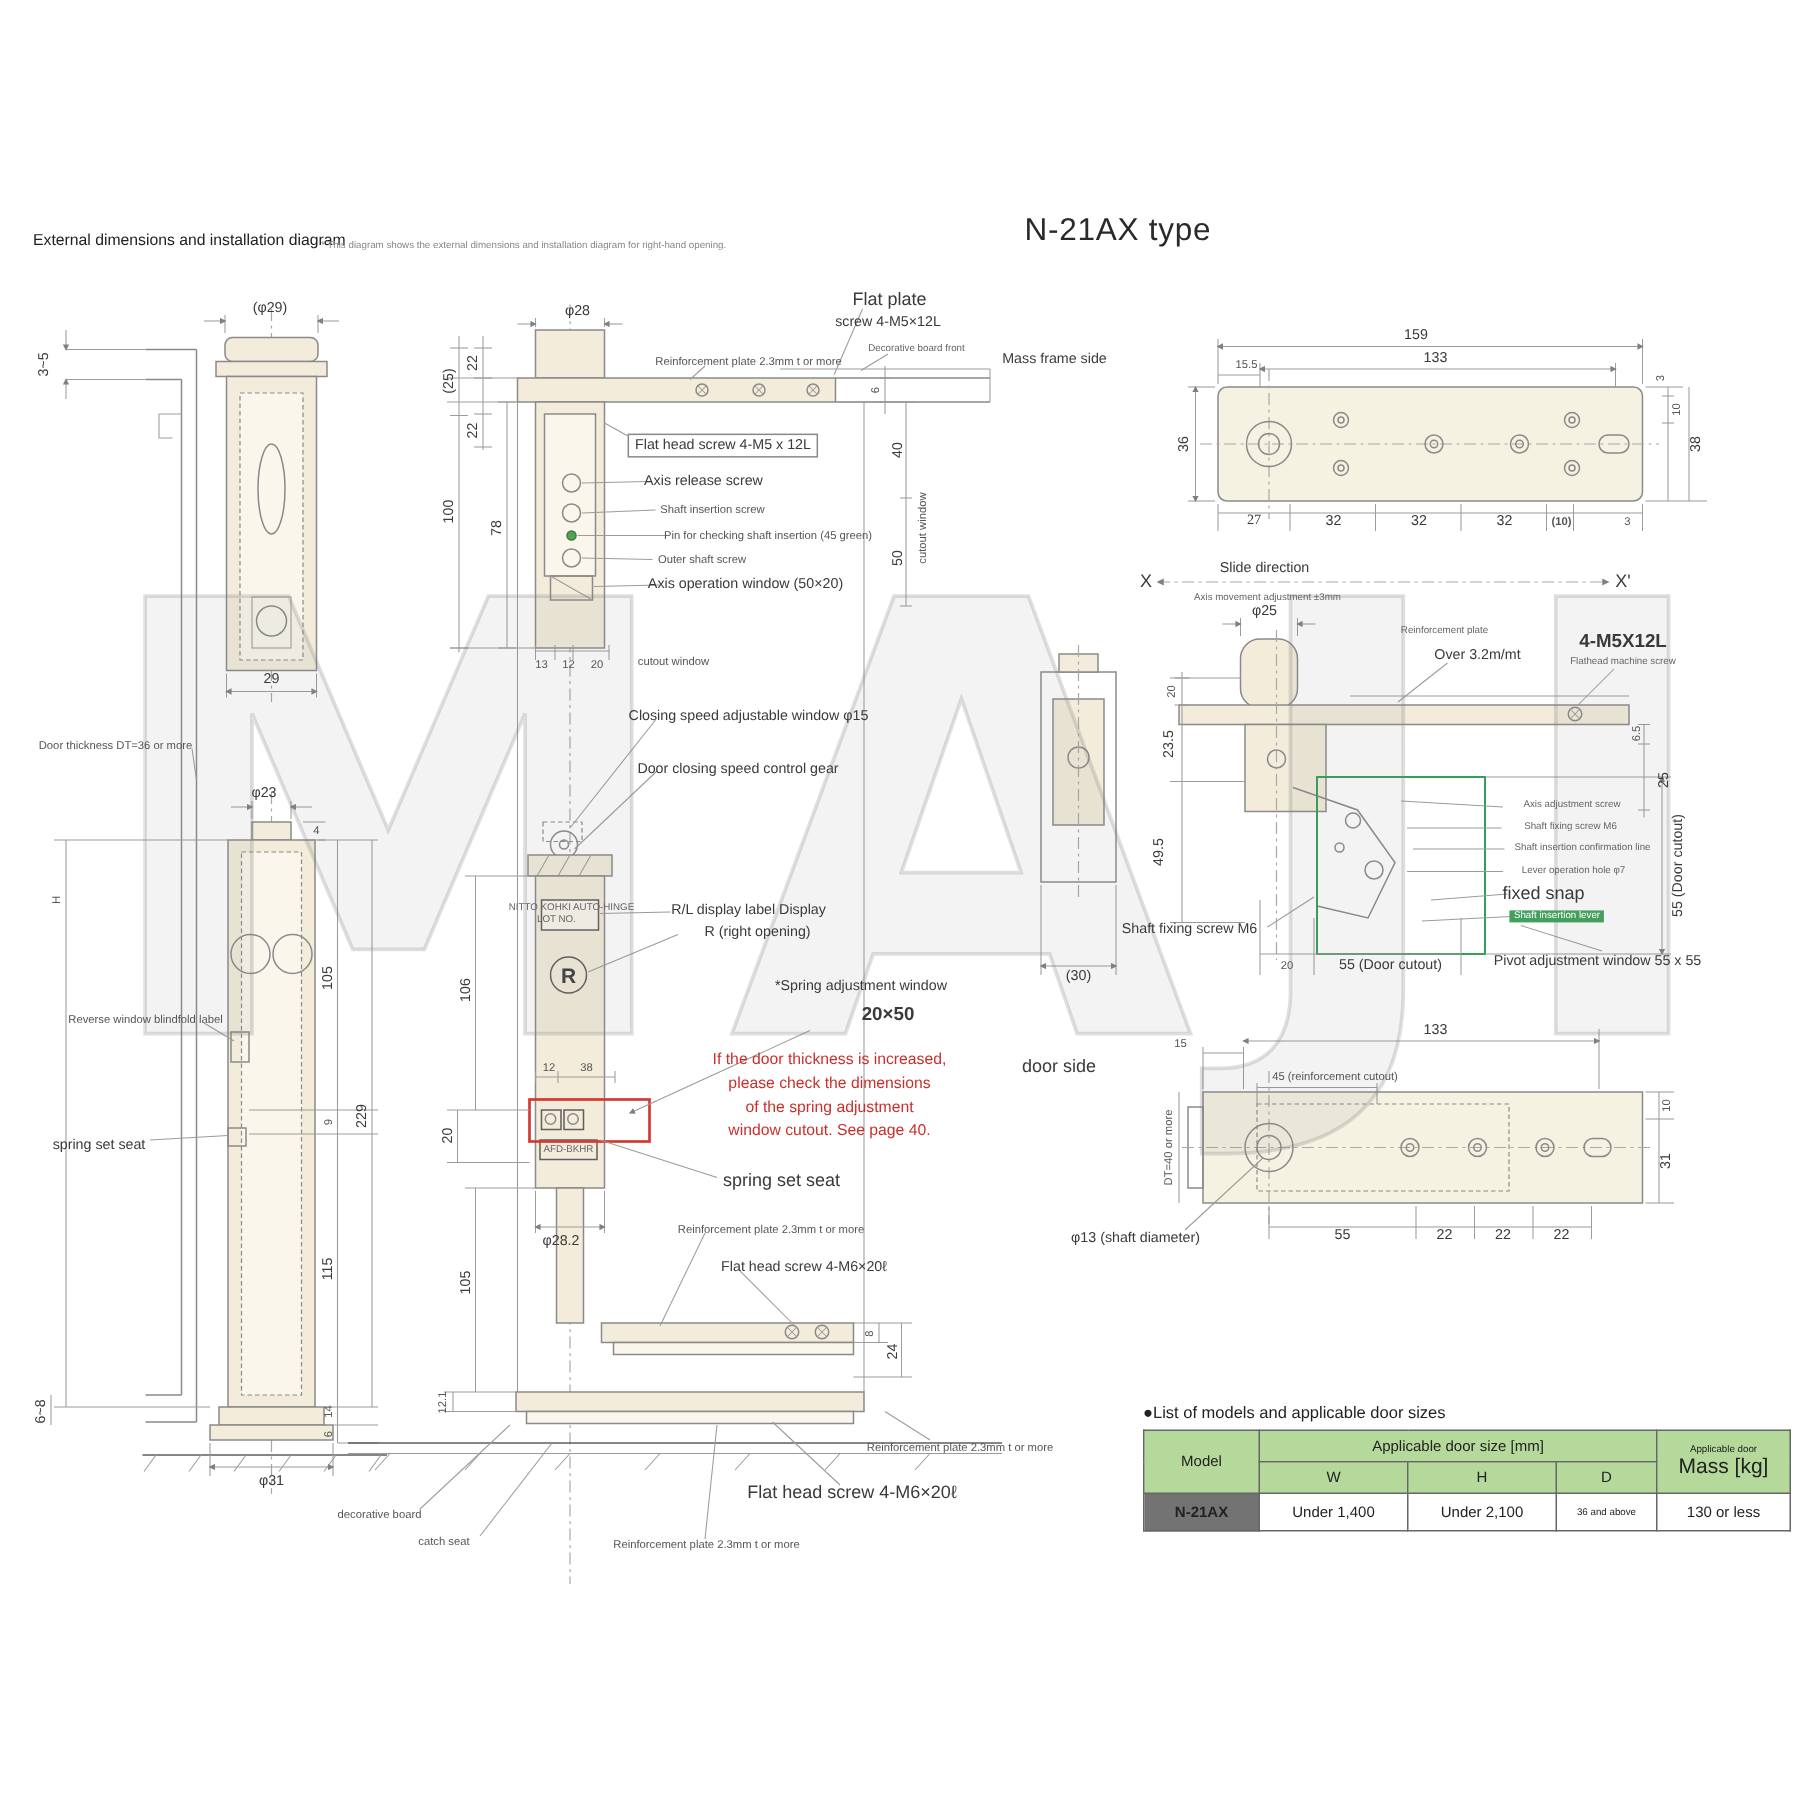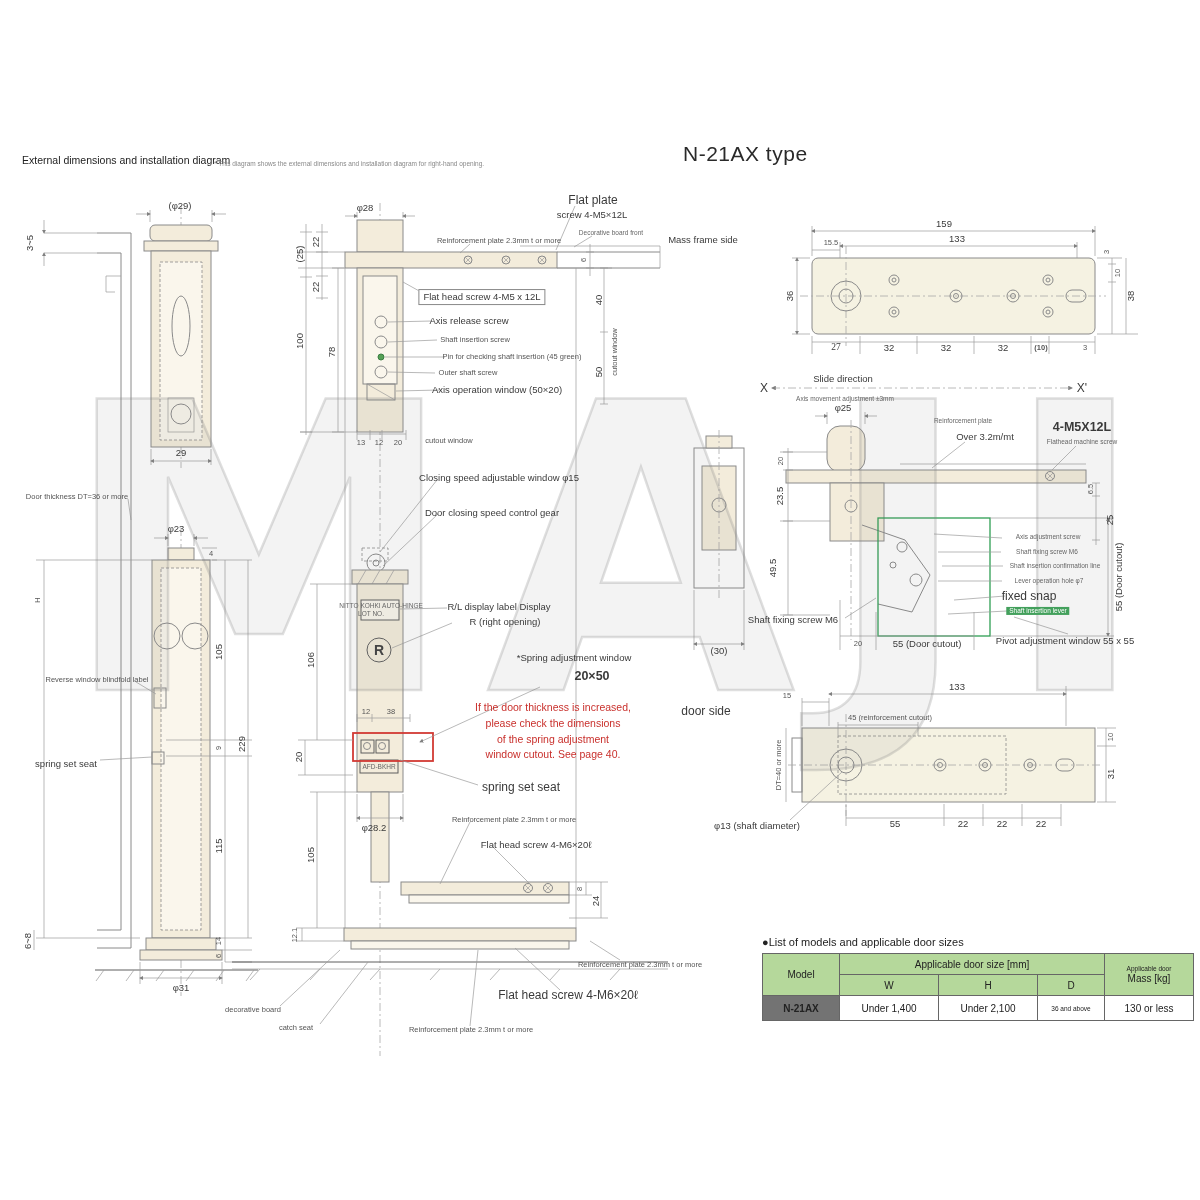--- a/index.html
+++ b/index.html
@@ -44,21 +44,21 @@
   .table-wrap{position:absolute;left:762px;top:936px;z-index:3;}
   .table-caption{font-size:11px;color:#222;margin-bottom:5px;}
   table.models{border-collapse:collapse;}
   table.models th,table.models td{border:1px solid #666;font-size:10px;text-align:center;
       padding:2px 4px;color:#222;background:#fff;font-weight:normal;}
   table.models th{background:#b5d89b;}
   table.models td.model{background:#737373;font-weight:bold;margin-left:36px;}
   table.models .cw{width:90px;} .ch{width:90px;} .cd{width:58px;} .cm{width:80px;} .cmod{width:68px;}
   table.models .masshead{line-height:1.1;}
   table.models .masshead .l1{display:block;font-size:6.5px;}
-  table.models .masshead .l2{display:block;font-size:10px;}
+  table.models .masshead .l2{display:block;font-size:14px;}
   table.models td.small{font-size:6.5px;}
   table.models tr.hrow th{height:16px;}
   table.models tr.drow td{height:20px;}
 </style>
 </head>
 <body>
 
 <div id="canvas">
 
   <svg id="art" width="1200" height="1200">
@@ -462,21 +462,21 @@
       <div class="ann tiny" style="left: 97px; top: 680px;">Reverse window blindfold label</div>
       <div class="ann" style="left: 66px; top: 764px;">spring set seat</div>
       <div class="ann" style="left: 219px; top: 652px; transform: translate(-50%, -50%) rotate(-90deg);">105</div>
       <div class="ann tiny" style="left: 219px; top: 748px; transform: translate(-50%, -50%) rotate(-90deg);">9</div>
       <div class="ann" style="left: 242px; top: 744px; transform: translate(-50%, -50%) rotate(-90deg);">229</div>
       <div class="ann" style="left: 219px; top: 846px; transform: translate(-50%, -50%) rotate(-90deg);">115</div>
       <div class="ann tiny" style="left: 219px; top: 941px; transform: translate(-50%, -50%) rotate(-90deg);">14</div>
       <div class="ann tiny" style="left: 219px; top: 956px; transform: translate(-50%, -50%) rotate(-90deg);">6</div>
       <div class="ann" style="left: 28px; top: 941px; transform: translate(-50%, -50%) rotate(-90deg);">6~8</div>
       <div class="ann" style="left: 181px; top: 988px;">φ31</div>
-      <div class="ann" style="left: 365px; top: 208px;">φ28</div>
+      <div class="ann" style="left: 385px; top: 208px;">φ28</div>
       <div class="ann" style="left: 300px; top: 254px; transform: translate(-50%, -50%) rotate(-90deg);">(25)</div>
       <div class="ann" style="left: 316px; top: 242px; transform: translate(-50%, -50%) rotate(-90deg);">22</div>
       <div class="ann" style="left: 316px; top: 287px; transform: translate(-50%, -50%) rotate(-90deg);">22</div>
       <div class="ann" style="left: 300px; top: 341px; transform: translate(-50%, -50%) rotate(-90deg);">100</div>
       <div class="ann" style="left: 332px; top: 352px; transform: translate(-50%, -50%) rotate(-90deg);">78</div>
       <div class="ann tiny" style="left: 499px; top: 241px;">Reinforcement plate 2.3mm t or more</div>
       <div class="ann big" style="left: 593px; top: 200px;">Flat plate</div>
       <div class="ann" style="left: 592px; top: 215px;">screw 4-M5×12L</div>
       <div class="ann micro" style="left: 611px; top: 233px;">Decorative board  front</div>
       <div class="ann" style="left: 703px; top: 240px;">Mass frame side</div>

